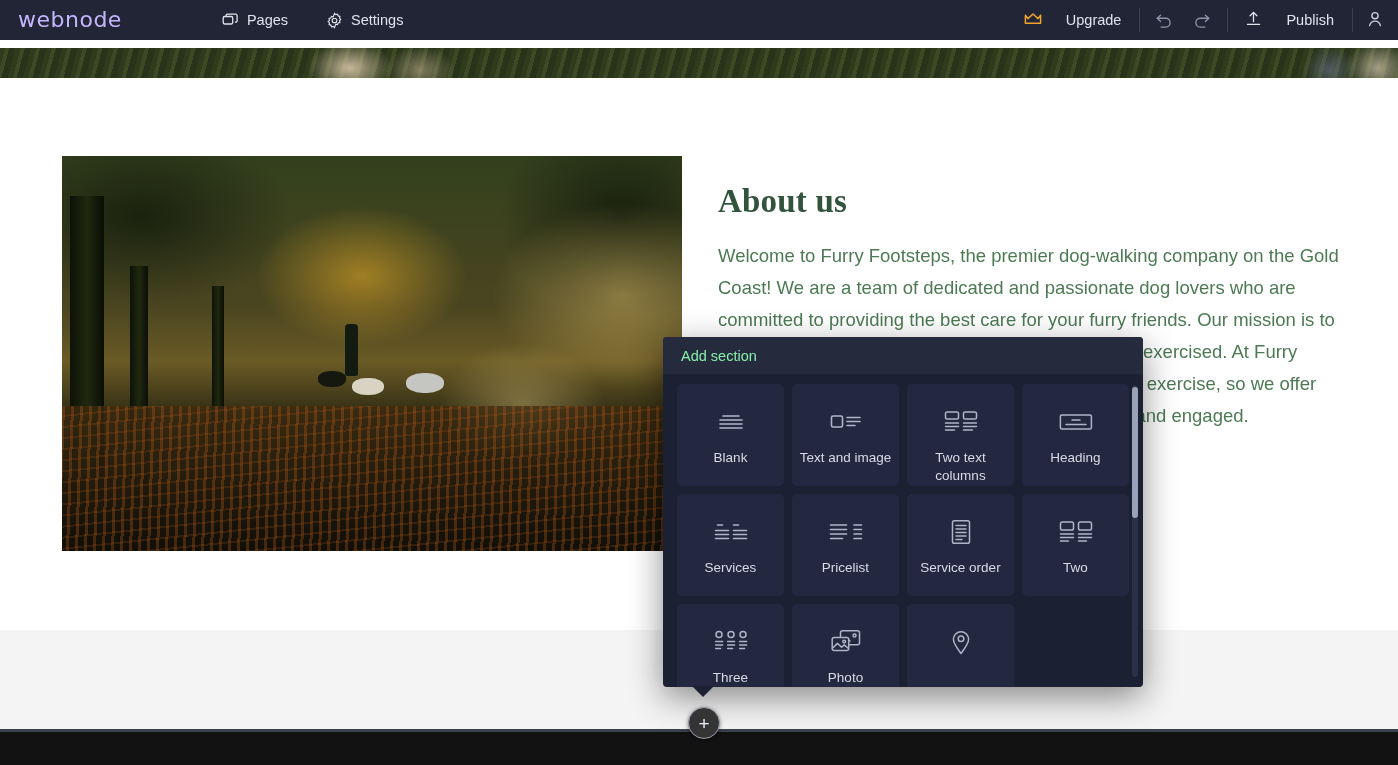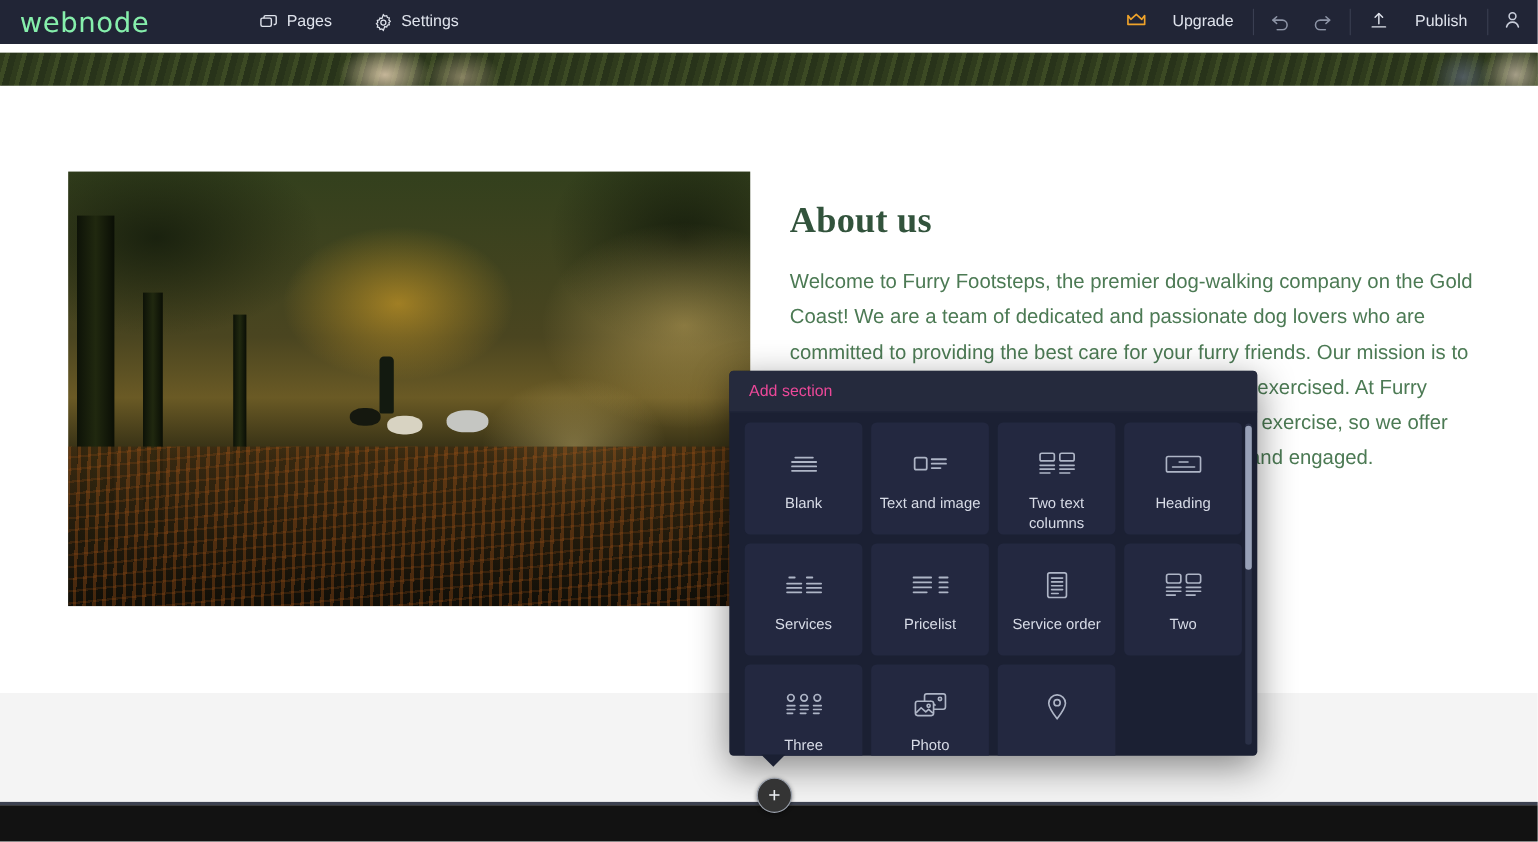--- a/index.html
+++ b/index.html
@@ -14,22 +14,22 @@
   
   .editor-bar {
     position: absolute; top: 0; left: 0;
     width: 1398px; height: 40px;
     background: #212536;
     display: flex; align-items: center;
     z-index: 60;
   }
   .brand {
     margin-left: 18px;
-    color: #86efac;
-    font-size: 25px;
+    color: #c4b5fd;
+    font-size: 22px;
     letter-spacing: .5px;
     font-weight: 400;
     line-height: 1;
     font-family: "DejaVu Sans", sans-serif;
   }
   .bar-nav { display: flex; align-items: center; margin-left: 100px; gap: 38px; }
   .bar-item {
     display: flex; align-items: center; gap: 8px;
     color: #dfe3ec; font-size: 14.5px; cursor: pointer;
   }
@@ -125,21 +125,21 @@
     background: #1b2033;
     border-radius: 4px;
     box-shadow: 0 10px 34px rgba(0,0,0,.45);
     z-index: 50;
     overflow: hidden;
   }
   .panel-header {
     height: 38px; background: #252a3d;
     display: flex; align-items: center;
     padding: 0 18px;
-    color: #ec4899; font-size: 14.5px;
+    color: #86efac; font-size: 14.5px;
     border-bottom: 1px solid #1d2235;
   }
   .panel-body {
     position: relative;
     height: 312px; padding: 9px 10px 0 14px;
     overflow: hidden;
   }
   .tile-grid {
     display: grid;
     grid-template-columns: repeat(4, 107px);

